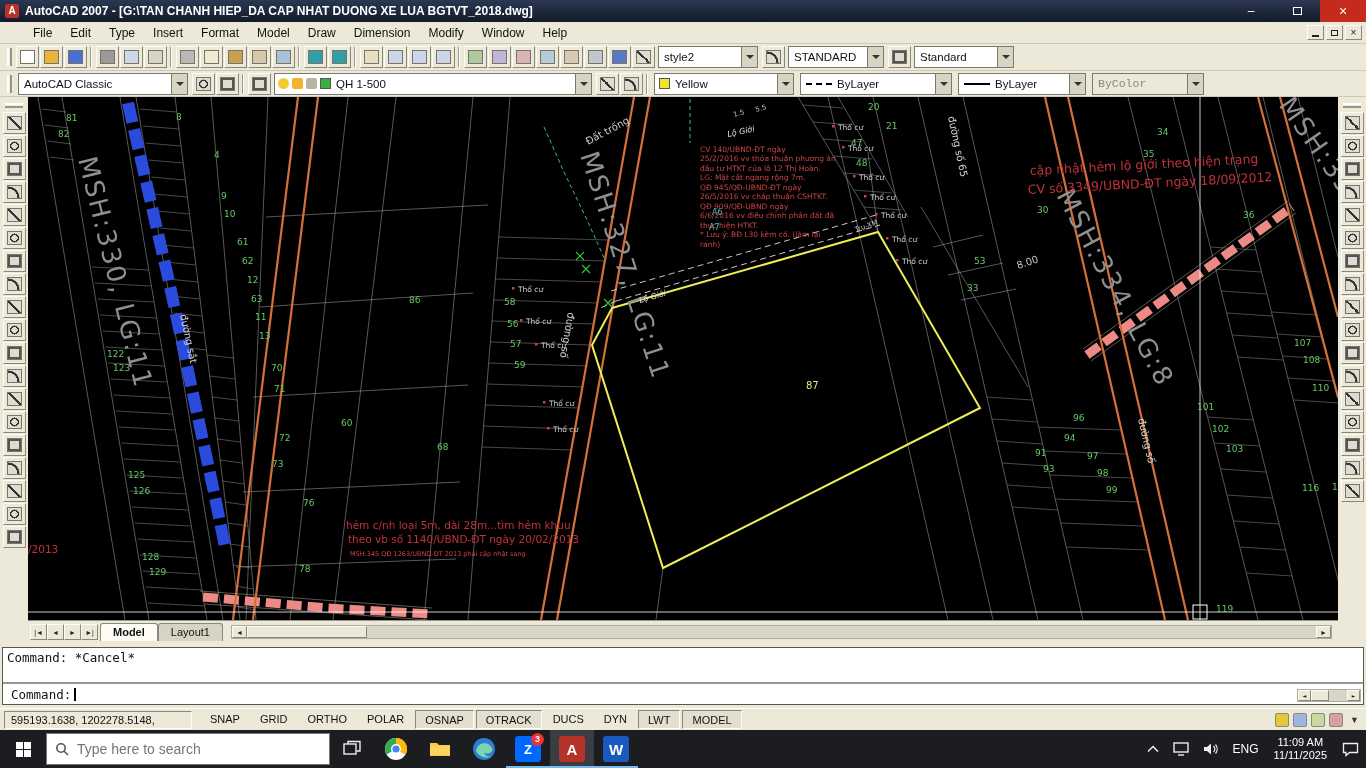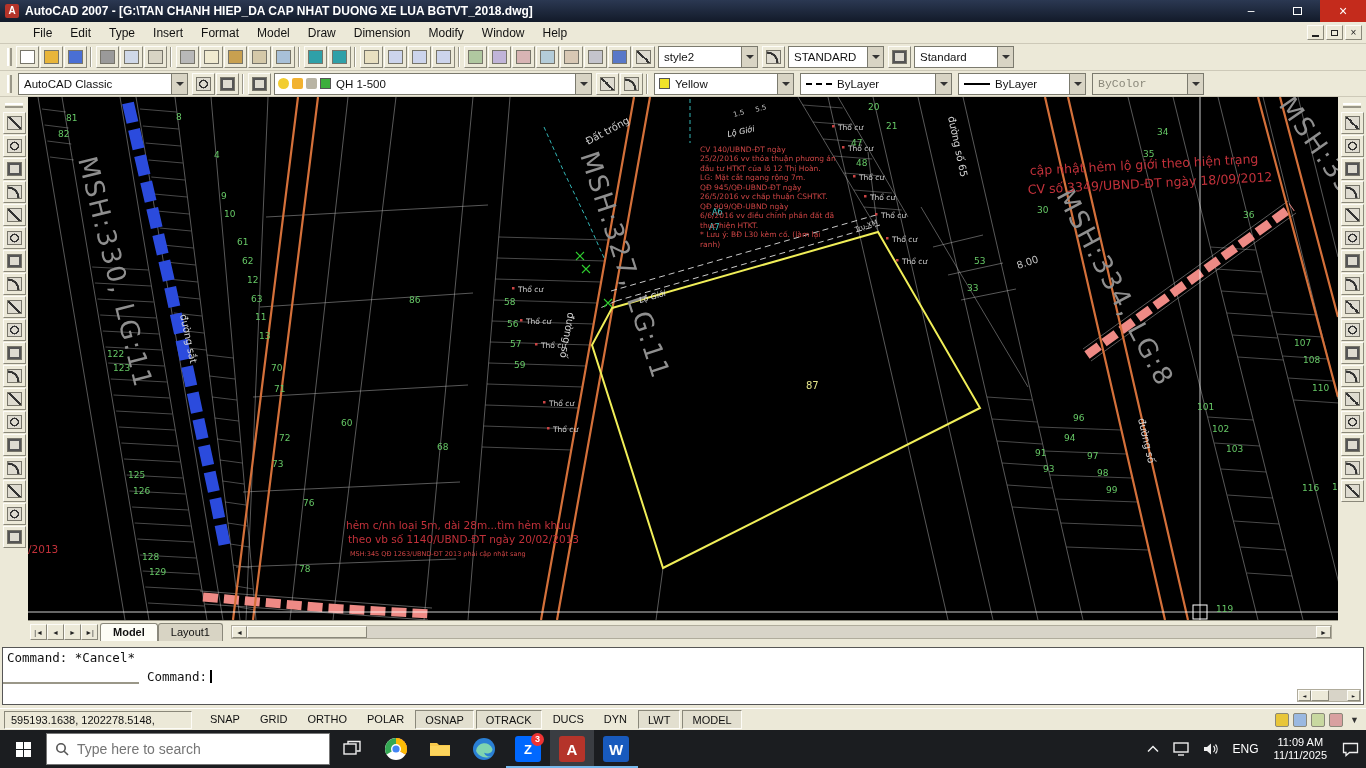--- a/index.html
+++ b/index.html
@@ -83,21 +83,21 @@
   .tabnav{display:flex;margin:3px 2px 0 2px;}
   .tabnav div{width:17px;height:16px;background:#ece9d8;border:1px solid;border-color:#fdfcf7 #8a887a #8a887a #fdfcf7;font-size:7px;display:flex;align-items:center;justify-content:center;color:#222;}
   .tab{margin-top:2px;padding:2px 12px 3px;font-size:11px;border:1px solid #8a887a;border-bottom:none;background:#d8d4c4;border-radius:3px 3px 0 0;}
   .tab.active{background:#fdfdf6;font-weight:bold;}
   .hscroll{flex:1;height:14px;margin:4px 6px 0 8px;background:#d8d4c8;border:1px solid #b0ac9c;display:flex;}
   .hs-btn{width:15px;height:100%;background:#ece9d8;border:1px solid;border-color:#fdfcf7 #8a887a #8a887a #fdfcf7;font-size:7px;display:flex;align-items:center;justify-content:center;color:#222;flex:none;}
   .hs-thumb{width:120px;height:100%;background:#ece9d8;border:1px solid;border-color:#fdfcf7 #8a887a #8a887a #fdfcf7;flex:none;}
 
   
   .cmdwin{height:63px;background:#ece9d8;padding:2px 2px 3px;flex:none;}
-  .cmdbox{height:100%;background:#fff;border:1px solid #565656;font-family:"DejaVu Sans Mono",monospace;font-size:12.5px;position:relative;display:flex;flex-direction:row;}
+  .cmdbox{height:100%;background:#fff;border:1px solid #565656;font-family:"DejaVu Sans Mono",monospace;font-size:12.5px;position:relative;display:flex;flex-direction:column;}
   .cmdhist{height:36px;padding:2px 4px;border-bottom:2px solid #9a9788;white-space:pre;overflow:hidden;}
   .cmdline{flex:1;display:flex;align-items:center;padding:0 8px;position:relative;}
   .caret{display:inline-block;width:2px;height:13px;background:#000;margin-left:3px;animation:blink 1s steps(1) infinite;}
   @keyframes blink{50%{opacity:0;}}
   .cmdscroll{position:absolute;right:2px;bottom:2px;height:13px;width:64px;display:flex;background:#d8d4c8;border:1px solid #b0ac9c;}
   .cmdscroll .hs-btn{width:13px;font-size:6px;}
   .cmdscroll .hs-thumb{width:18px;}
 
   
   .statusbar{height:22px;background:#ece9d8;border-top:1px solid #fff;display:flex;align-items:center;padding:0 4px;flex:none;font-size:11px;}

